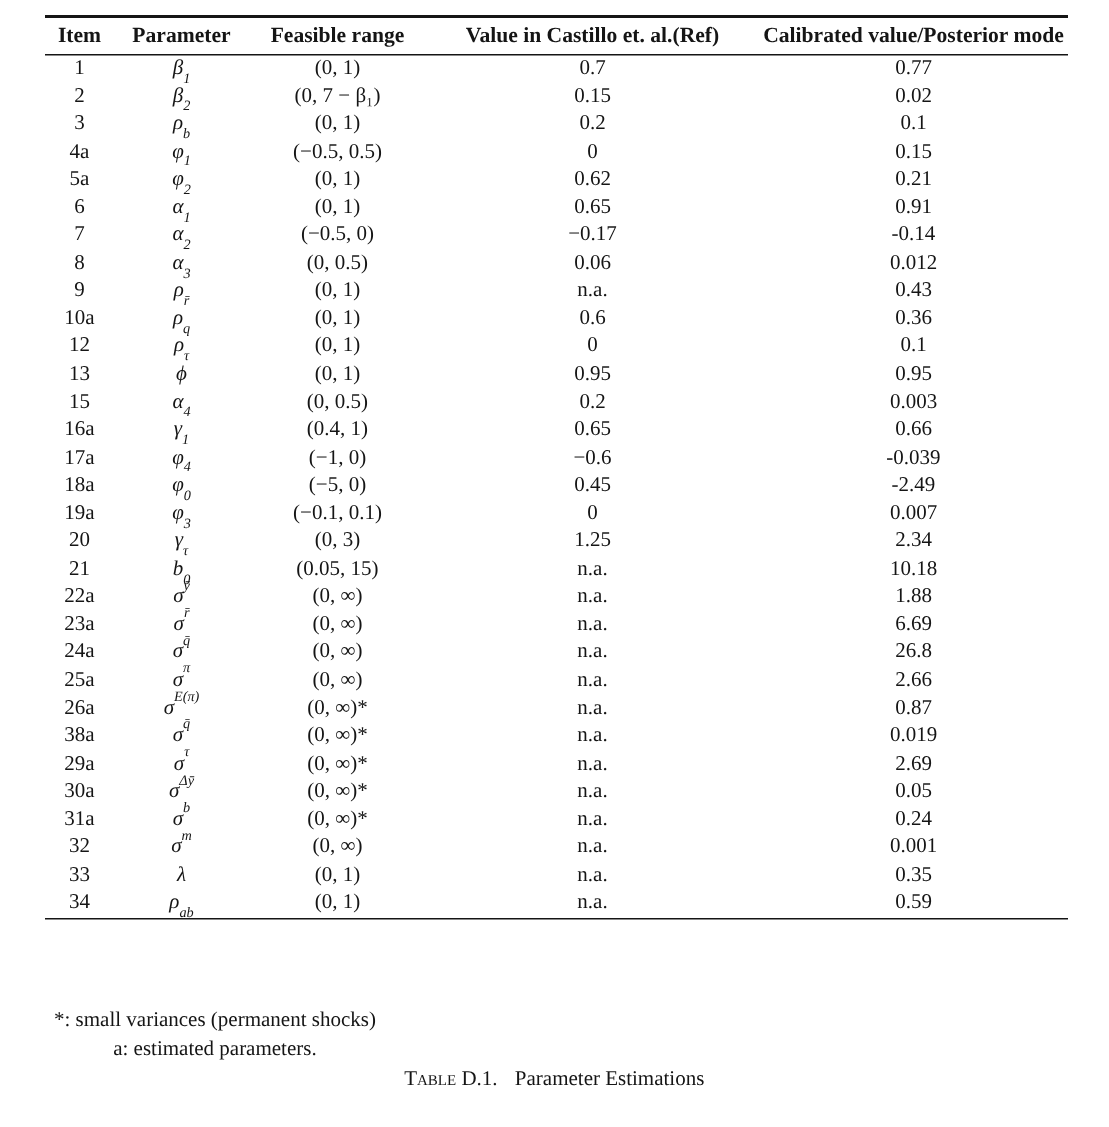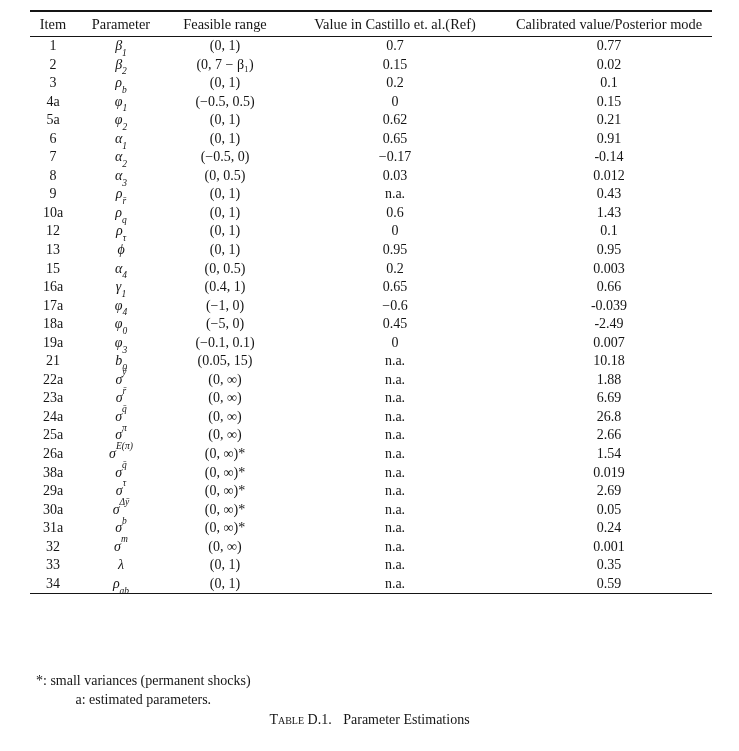--- a/index.html
+++ b/index.html
@@ -19,21 +19,21 @@
     border-top: 2px solid #151515;
     border-bottom: 1.4px solid #151515;
   }
   col.c-item  { width: 46px; }
   col.c-param { width: 90px; }
   col.c-range { width: 118px; }
   col.c-ref   { width: 222px; }
   col.c-cal   { width: 206px; }
 
   thead th {
-    font-weight: normal;
+    font-weight: bold;
     font-size: 14.4px;
     line-height: 17px;
     padding: 4px 0 3px 0;
     text-align: center;
     border-bottom: 1.4px solid #151515;
     white-space: nowrap;
   }
   tbody td {
     text-align: center;
     font-size: 14px;
@@ -138,36 +138,36 @@
           <td>7</td>
           <td><span class="math">α<sub>2</sub></span></td>
           <td>(−0.5, 0)</td>
           <td>−0.17</td>
           <td>-0.14</td>
         </tr>
         <tr>
           <td>8</td>
           <td><span class="math">α<sub>3</sub></span></td>
           <td>(0, 0.5)</td>
-          <td>0.03</td>
+          <td>0.06</td>
           <td>0.012</td>
         </tr>
         <tr>
           <td>9</td>
           <td><span class="math">ρ<sub>r̄</sub></span></td>
           <td>(0, 1)</td>
           <td>n.a.</td>
           <td>0.43</td>
         </tr>
         <tr>
           <td>10a</td>
           <td><span class="math">ρ<sub>q</sub></span></td>
           <td>(0, 1)</td>
           <td>0.6</td>
-          <td>1.43</td>
+          <td>0.36</td>
         </tr>
         <tr>
           <td>12</td>
           <td><span class="math">ρ<sub>τ</sub></span></td>
           <td>(0, 1)</td>
           <td>0</td>
           <td>0.1</td>
         </tr>
         <tr>
           <td>13</td>
@@ -205,20 +205,27 @@
           <td>-2.49</td>
         </tr>
         <tr>
           <td>19a</td>
           <td><span class="math">φ<sub>3</sub></span></td>
           <td>(−0.1, 0.1)</td>
           <td>0</td>
           <td>0.007</td>
         </tr>
         <tr>
+          <td>20</td>
+          <td><span class="math">γ<sub>τ</sub></span></td>
+          <td>(0, 3)</td>
+          <td>1.25</td>
+          <td>2.34</td>
+        </tr>
+        <tr>
           <td>21</td>
           <td><span class="math">b<sub>0</sub></span></td>
           <td>(0.05, 15)</td>
           <td>n.a.</td>
           <td>10.18</td>
         </tr>
         <tr>
           <td>22a</td>
           <td><span class="math">σ<sup>ȳ</sup></span></td>
           <td>(0, ∞)</td>
@@ -244,21 +251,21 @@
           <td><span class="math">σ<sup>π</sup></span></td>
           <td>(0, ∞)</td>
           <td>n.a.</td>
           <td>2.66</td>
         </tr>
         <tr>
           <td>26a</td>
           <td><span class="math">σ<sup>E(π)</sup></span></td>
           <td>(0, ∞)*</td>
           <td>n.a.</td>
-          <td>1.54</td>
+          <td>0.87</td>
         </tr>
         <tr>
           <td>38a</td>
           <td><span class="math">σ<sup>q̄</sup></span></td>
           <td>(0, ∞)*</td>
           <td>n.a.</td>
           <td>0.019</td>
         </tr>
         <tr>
           <td>29a</td>

